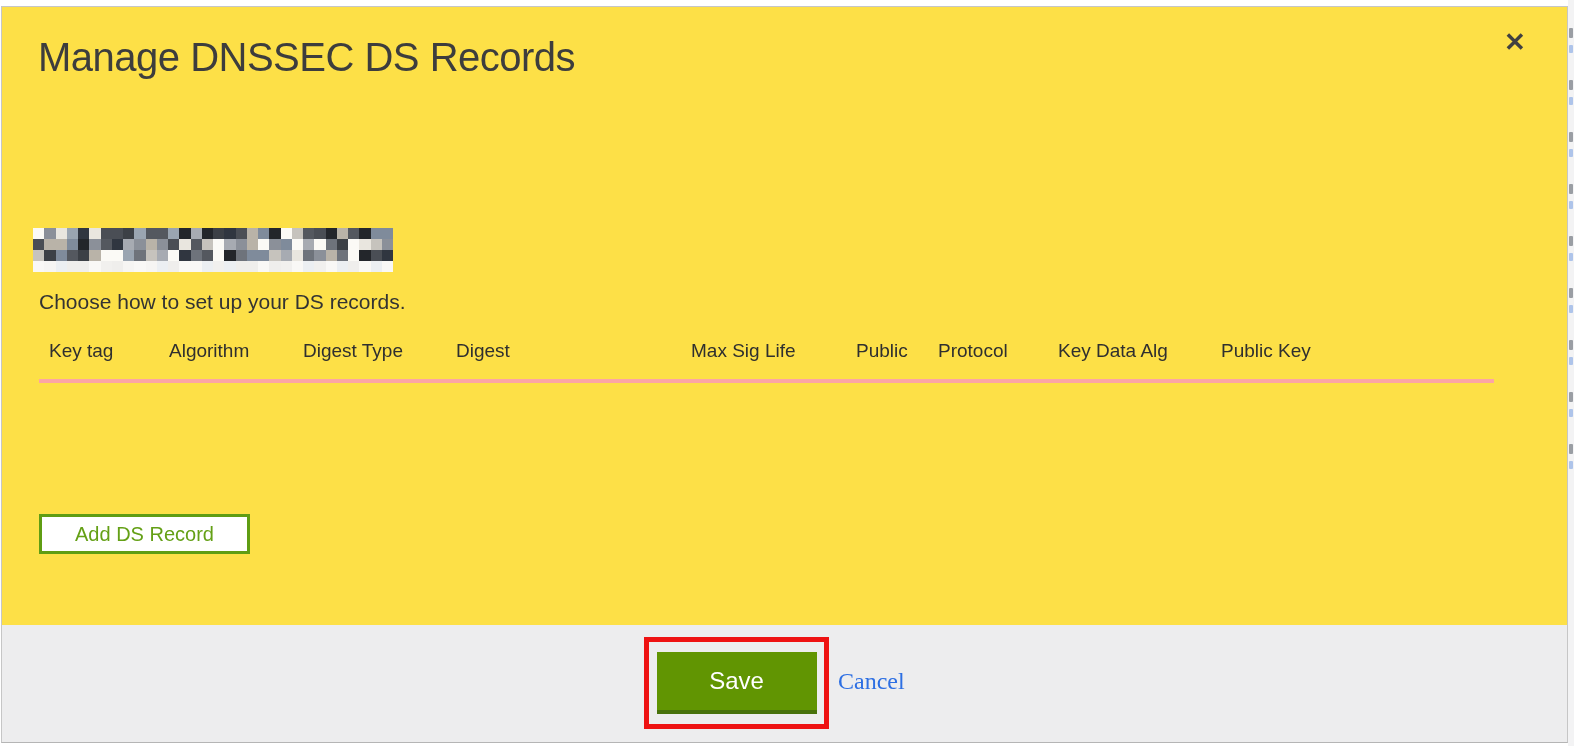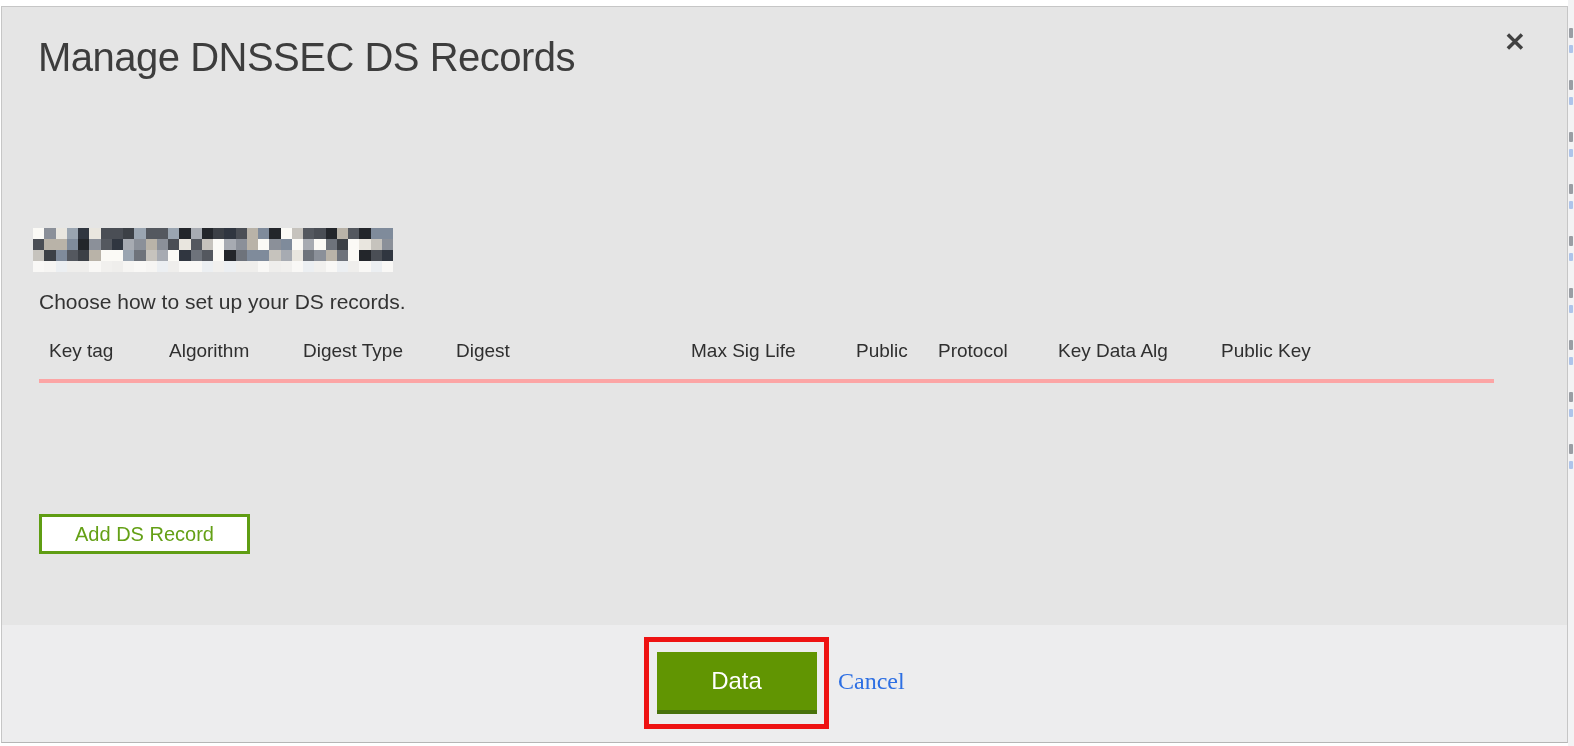--- a/index.html
+++ b/index.html
@@ -15,21 +15,21 @@
   .backdrop-strip {
     position: absolute; left: 1568px; top: 0; width: 6px; height: 746px;
     background: #f3f3f4; overflow: hidden;
   }
   .backdrop-strip .mark { position: absolute; left: 1px; width: 4px; border-radius: 1px; }
 
   
   .modal {
     position: absolute; left: 1px; top: 6px;
     width: 1567px; height: 737px;
-    background: #e5e5e5;
+    background: #fde047;
     border: 1px solid #c6c6c6;
     border-bottom-color: #b5b5b5;
   }
 
   .modal-title {
     position: absolute; left: 36px; top: 24px;
     font-size: 40px; font-weight: 300; letter-spacing: -0.5px;
     color: #3d3d3d; line-height: 52px;
   }
 
@@ -314,18 +314,18 @@
     </thead>
     <tbody>
     </tbody>
   </table>
 
   <button class="add-ds-btn">Add DS Record</button>
 
   <div class="modal-footer"></div>
 
   <div class="annotation-rect">
-    <button class="save-btn">Data</button>
+    <button class="save-btn">Save</button>
   </div>
 
   <button class="cancel-link">Cancel</button>
 
 </div>
 
 </body></html>

